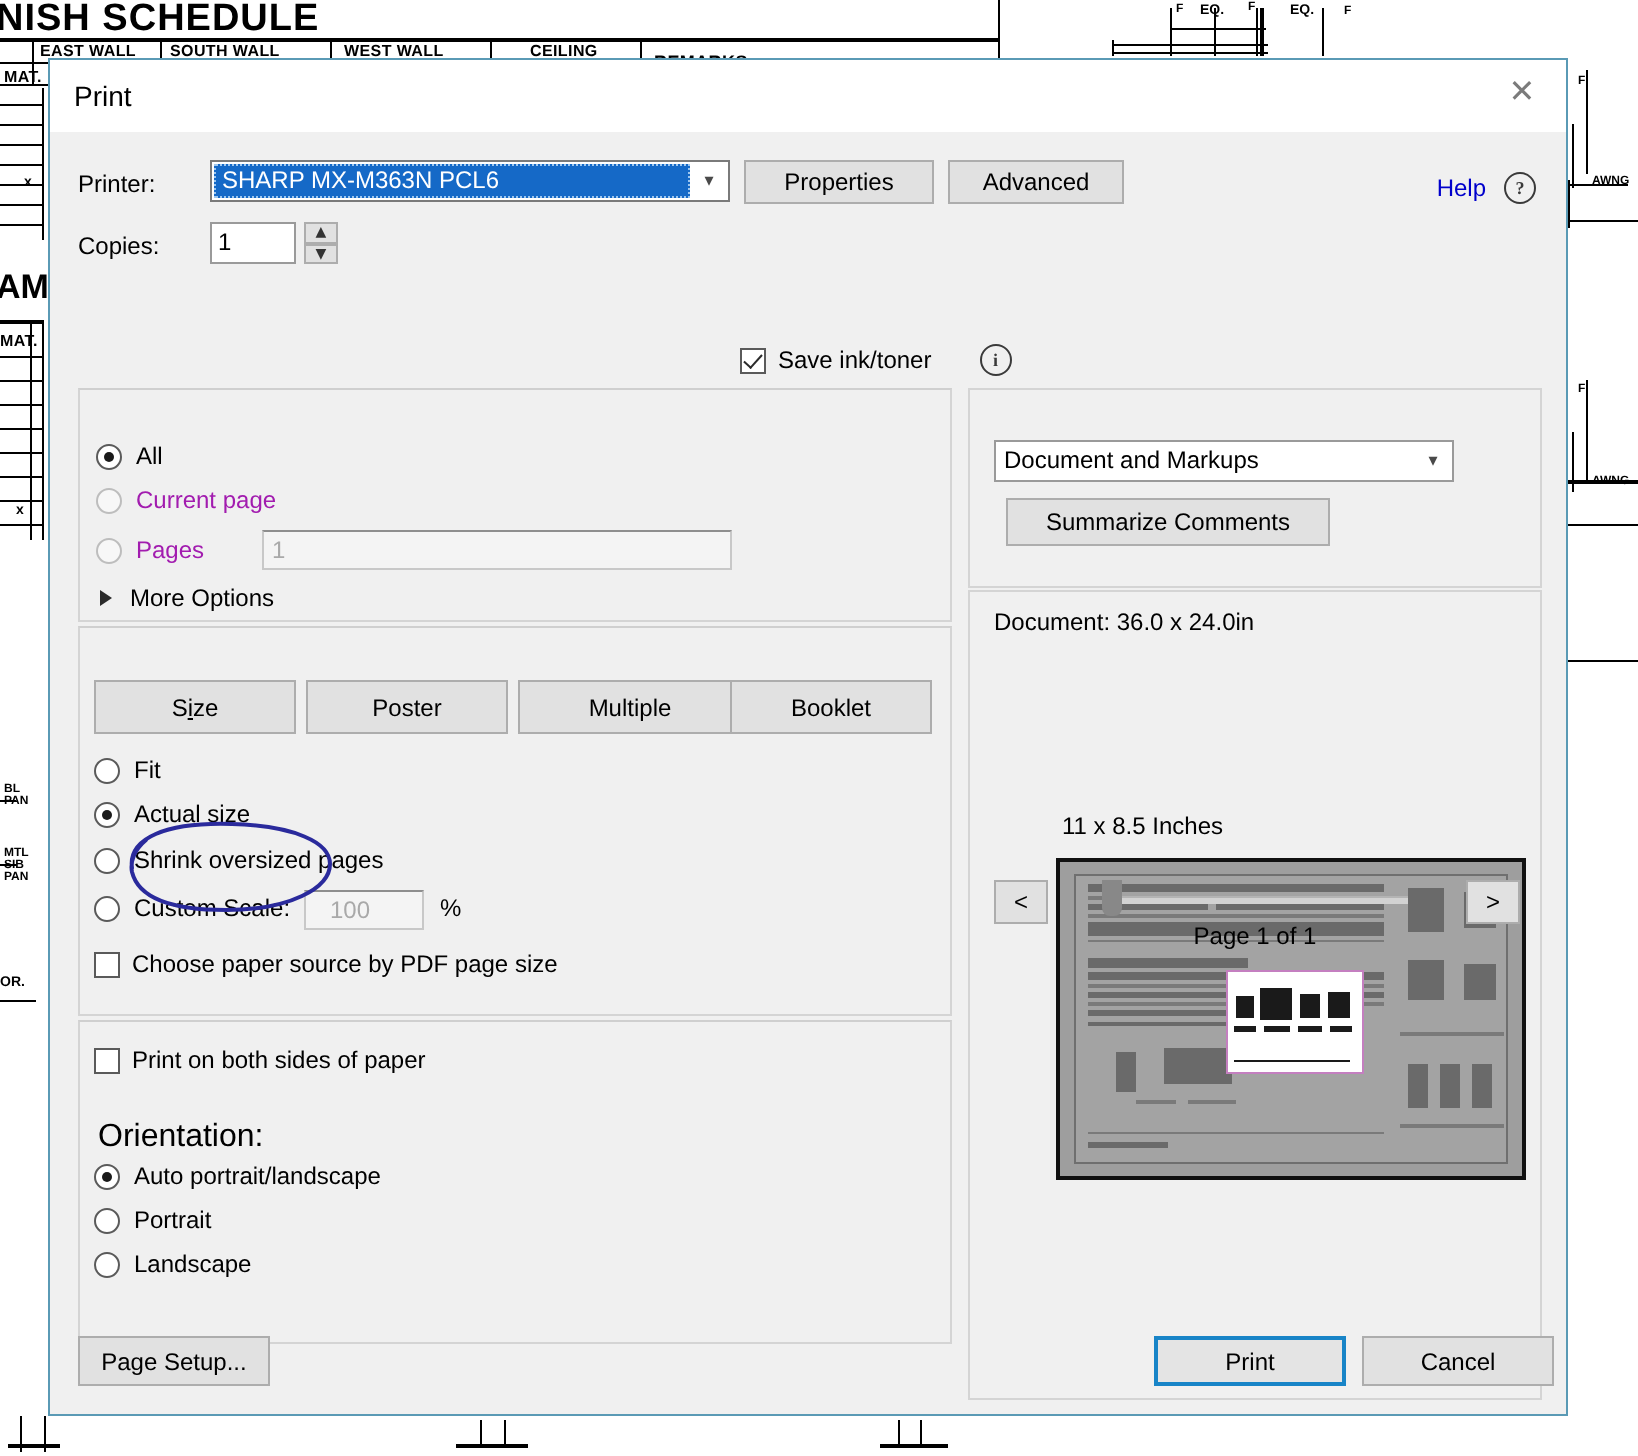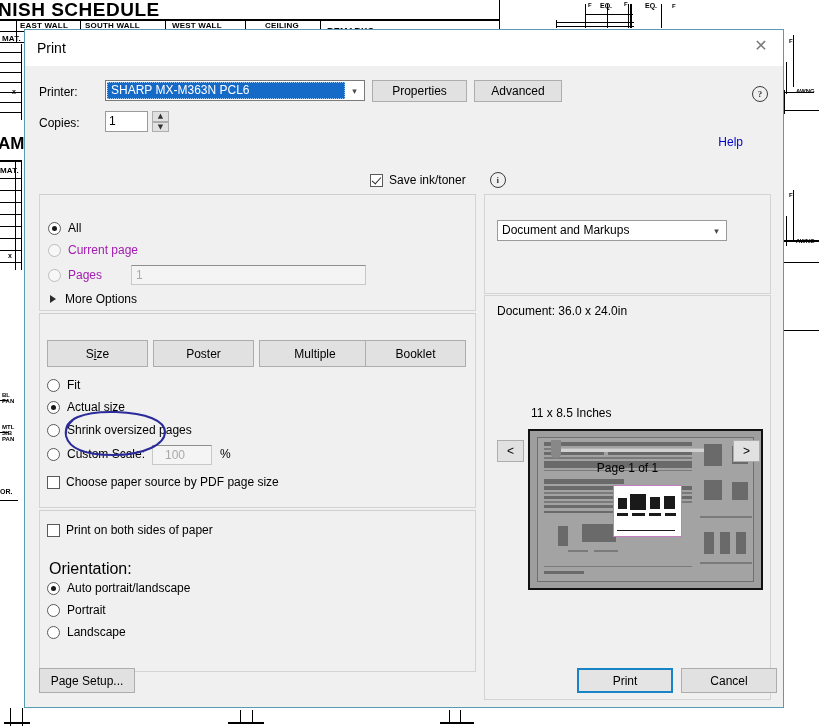--- a/index.html
+++ b/index.html
@@ -44,21 +44,21 @@
   #printer-combo{left:66px;top:0;width:260px;border:1px solid #7a7a7a;background:#fff;}
   #printer-combo .cval{background:#1569c7;color:#fff;outline:1px dotted #9ec7ef;outline-offset:-1px;height:17px;line-height:17px;margin:1px 0 1px 1px;}
 
   .btn{
     box-sizing:border-box;background:#e1e1e1;border:1px solid #adadad;color:#000000;font-size:12px;
     display:flex;align-items:center;justify-content:center;cursor:default;font-family:"Liberation Sans",sans-serif;
   }
   #btn-properties{position:absolute;left:333px;top:0;width:95px;height:22px;}
   #btn-advanced{position:absolute;left:435px;top:0;width:88px;height:22px;}
 
-  #help-link{position:absolute;right:40px;top:21px;font-size:12px;color:#0000cc;cursor:pointer;margin-top:48px;}
+  #help-link{position:absolute;right:40px;top:21px;font-size:12px;color:#0000cc;cursor:pointer;}
   .info-ic{display:inline-flex;align-items:center;justify-content:center;width:14px;height:14px;border-radius:50%;
            border:1.5px solid #3a3a3a;color:#3a3a3a;font-size:9px;font-weight:bold;font-family:"Liberation Serif",serif;line-height:1;}
   #help-icon{position:absolute;right:15px;top:20px;}
 
   .copies-label{position:absolute;left:0;top:36px;}
   #copies-field{position:absolute;left:66px;top:31px;width:43px;height:21px;box-sizing:border-box;background:#fff;border:1px solid #9a9a9a;
                 font-size:12px;padding:0 3px;line-height:19px;}
   .spinner{position:absolute;left:113px;top:31px;width:17px;height:21px;}
   .spinner div{box-sizing:border-box;width:17px;height:10.5px;background:#e1e1e1;border:1px solid #adadad;
                display:flex;align-items:center;justify-content:center;font-size:7px;color:#333;font-family:"DejaVu Sans",sans-serif;}
@@ -332,20 +332,21 @@
         <span>Landscape</span>
       </div>
     </div>
 
     <div class="grp-title" style="left:467px;top:138px;">Comments &amp; Forms</div>
     <div id="grp-comments">
       <div class="combo" id="comments-combo">
         <div class="cval">Document and Markups</div>
         <div class="arrow">▾</div>
       </div>
+      <div class="btn" id="btn-summarize">Summarize Comments</div>
     </div>
 
     <div id="preview-pane">
       <div id="doc-size">Document: 36.0 x 24.0in</div>
       <div id="paper-size">11 x 8.5 Inches</div>
 
       <div id="preview-sheet">
         <div id="sheet-inner">
 
           <div class="pvd" style="left:6px;top:4px;width:148px;height:4px;"></div>

